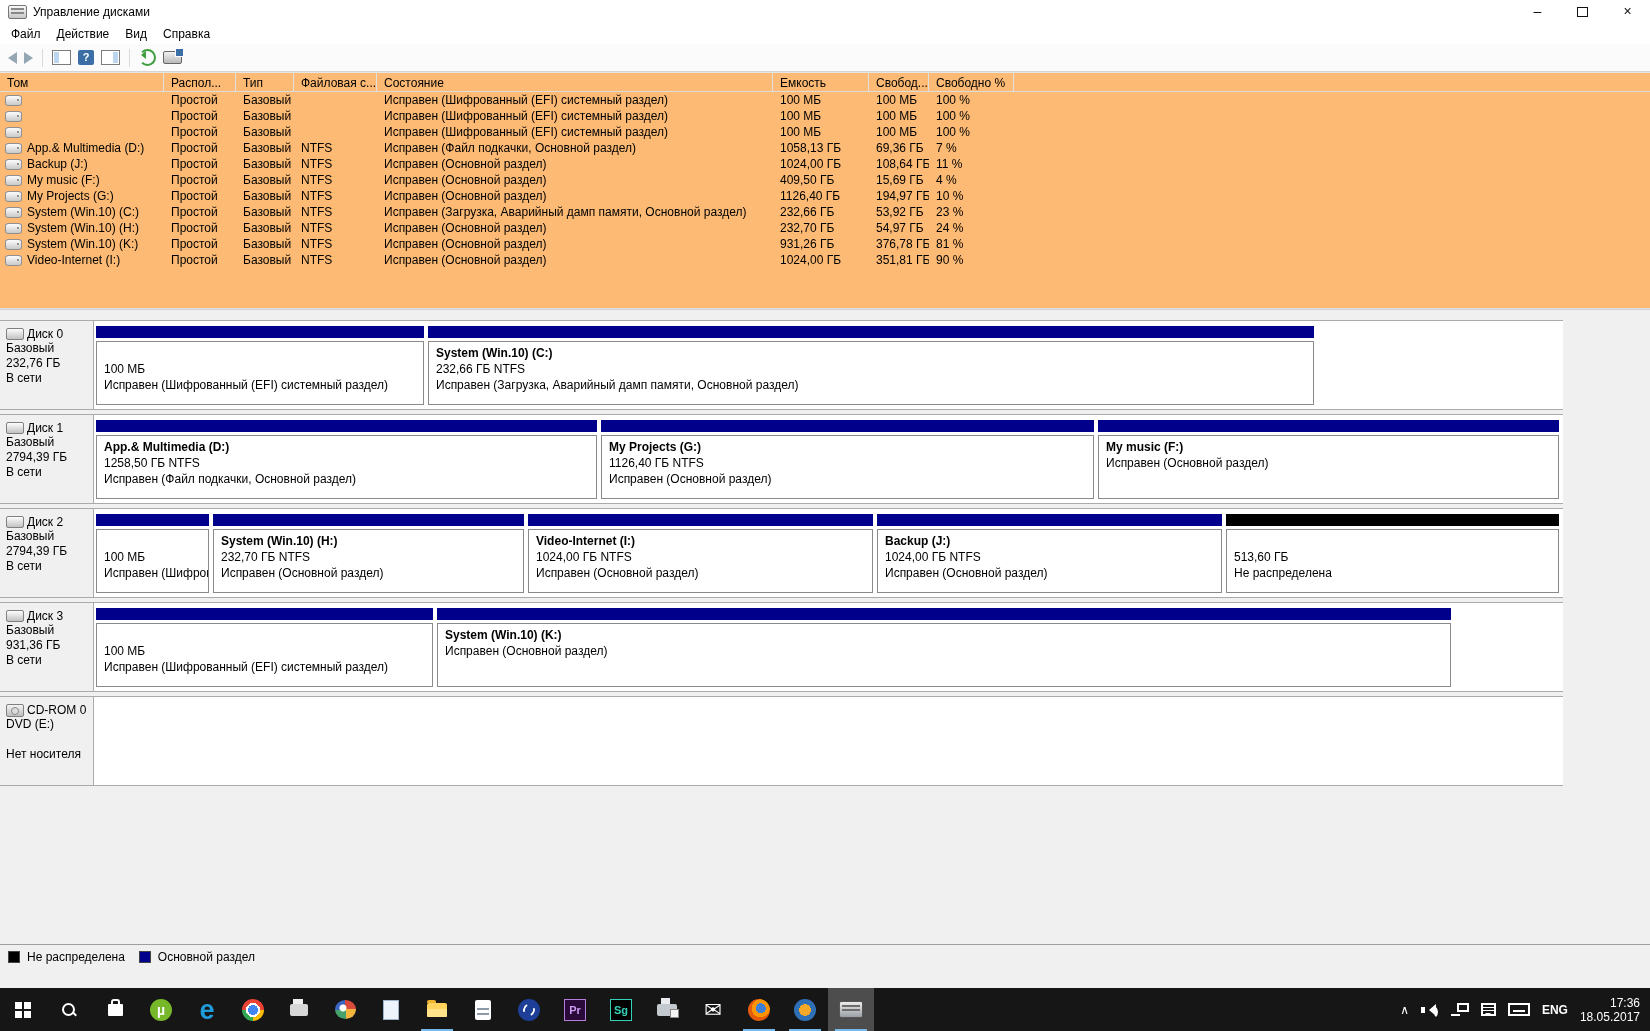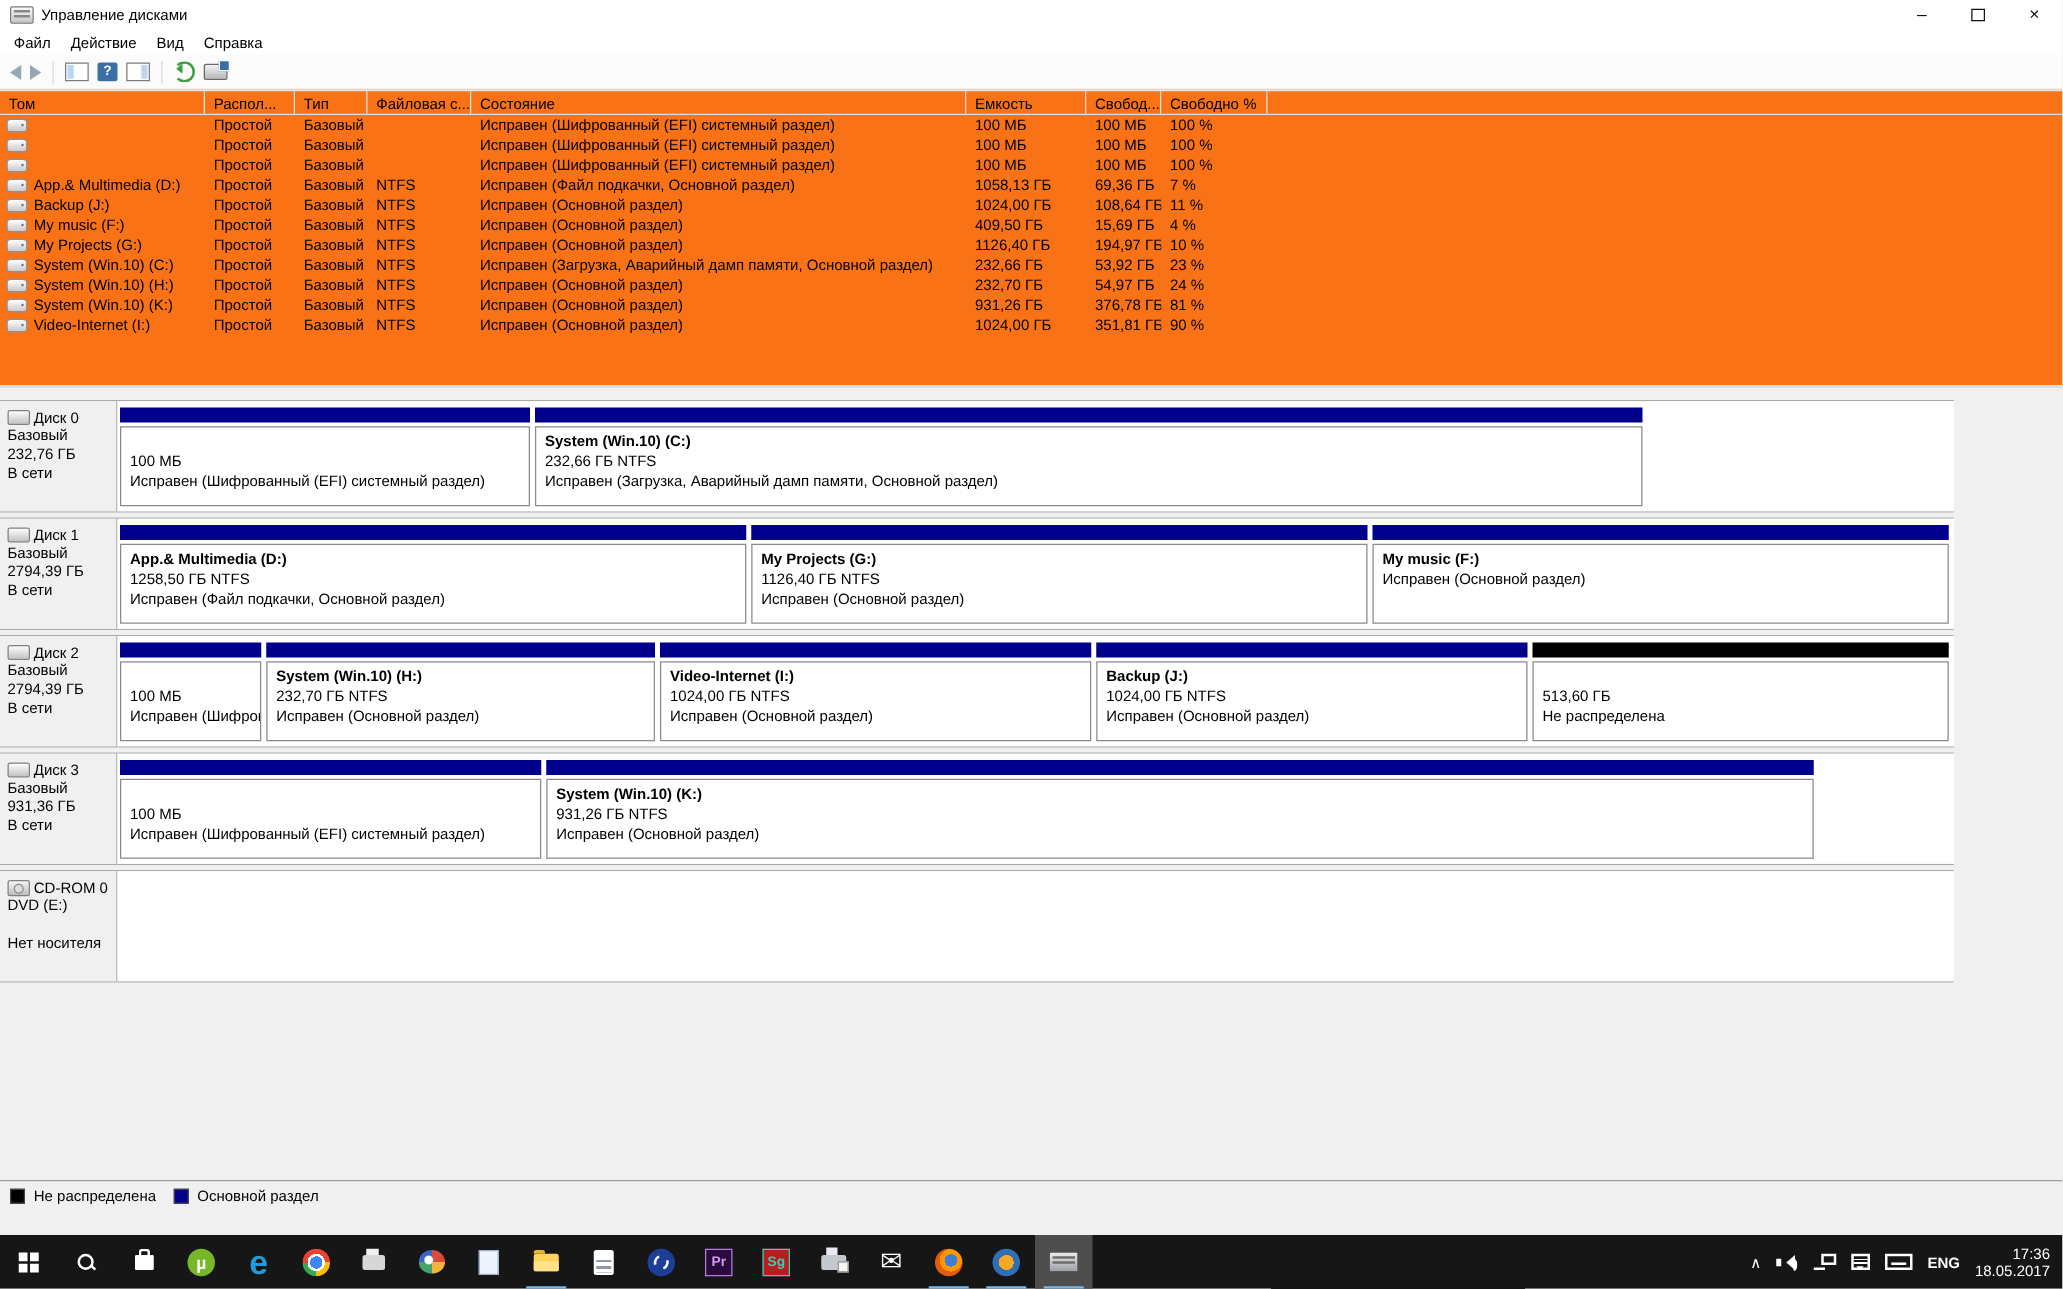--- a/index.html
+++ b/index.html
@@ -24,21 +24,21 @@
   .tb-winico::before{content:"";position:absolute;top:1px;bottom:1px;width:5px;background:#bcd6ef}
   .tb-winico.leftpane::before{left:1px}
   .tb-winico.rightpane::before{right:1px}
   .help-ico{width:16px;height:15px;background:#3a6ea5;color:#fff;font-weight:bold;font-size:11px;line-height:15px;text-align:center;border-radius:2px}
   .refresh-ico{width:13px;height:13px;border:2px solid #3f9e3f;border-radius:50%;border-left-color:transparent;position:relative}
   .refresh-ico::after{content:"";position:absolute;left:-4px;top:0;border:4px solid transparent;border-right:5px solid #3f9e3f}
   .rescan-ico{width:17px;height:11px;background:linear-gradient(#f2f2f2,#b9b9b9);border:1px solid #666;border-radius:2px;position:relative}
   .rescan-ico::after{content:"";position:absolute;right:-3px;top:-4px;width:7px;height:7px;background:#3a6ea5;border:1px solid #fff}
 
   
-  .listview{background:#f97316;height:236px;border-bottom:1px solid #e3e3e3}
+  .listview{background:#fdba74;height:236px;border-bottom:1px solid #e3e3e3}
   .lv-header{display:flex;height:20px;box-sizing:border-box;border-top:1px solid #e6e6e6;border-bottom:1px solid #dcdcdc}
   .lv-h{font-size:12px;padding:3px 4px 0 7px;border-right:1px solid #e0e0e0;box-sizing:border-box;white-space:nowrap;overflow:hidden}
   .lv-row{display:flex;height:16px;font-size:12px;}
   .lv-c{box-sizing:border-box;padding-left:7px;white-space:nowrap;overflow:hidden;line-height:16px}
   .c0{width:164px}.c1{width:72px}.c2{width:58px}.c3{width:83px}.c4{width:396px}.c5{width:96px}.c6{width:60px}.c7{width:85px}.c8{flex:1;border-right:none}
   .lv-c.c0{display:flex;align-items:center;padding-left:5px}
   .vol-icon{display:inline-block;width:15px;height:9px;background:linear-gradient(#fdfdfd,#c9c9c9);border:1px solid #8f8f8f;border-radius:4px/3px;margin-right:5px;flex:none;position:relative}
   .vol-icon::after{content:"";position:absolute;right:2px;top:3px;width:2px;height:2px;background:#777;border-radius:50%}
 
   
@@ -93,21 +93,21 @@
     conic-gradient(#d84b3c 0 25%,#f3b53c 25% 50%,#45a26b 50% 75%,#3b66c4 75%)}
   .icon-notepad{width:14px;height:18px;background:#eef4fb;border:1px solid #9db4cc}
   .icon-explorer{width:20px;height:14px;background:#ffd35c;border-radius:2px;position:relative}
   .icon-explorer::before{content:"";position:absolute;left:0;top:-3px;width:9px;height:3px;background:#f0b52c;border-radius:2px 2px 0 0}
   .icon-explorer::after{content:"";position:absolute;left:0;bottom:0;width:20px;height:8px;background:#ffe28a;border-radius:1px}
   .icon-calculator{width:16px;height:20px;background:#fff;border-radius:2px;position:relative}
   .icon-calculator::after{content:"";position:absolute;left:2px;top:8px;right:2px;bottom:2px;background:repeating-linear-gradient(#8b98a5 0 2px,transparent 2px 5px)}
   .icon-sync{width:22px;height:22px;border-radius:50%;background:#1d3f97;position:relative}
   .icon-sync::before{content:"";position:absolute;left:5px;top:5px;width:8px;height:8px;border:2px solid #fff;border-radius:50%;border-top-color:transparent;border-bottom-color:transparent;transform:rotate(25deg)}
   .icon-premiere{width:22px;height:22px;background:#2a0a3a;border:1px solid #b57edc;color:#cf9ef5;font-weight:bold;font-size:11px;line-height:21px;text-align:center;box-sizing:border-box}
-  .icon-speedgrade{width:22px;height:22px;background:#b91c1c;border:1px solid #35d0b8;color:#35d0b8;font-weight:bold;font-size:11px;line-height:21px;text-align:center;box-sizing:border-box}
+  .icon-speedgrade{width:22px;height:22px;background:#000000;border:1px solid #35d0b8;color:#35d0b8;font-weight:bold;font-size:11px;line-height:21px;text-align:center;box-sizing:border-box}
   .icon-scanner{width:20px;height:12px;background:#c3c9cf;border-radius:2px;position:relative}
   .icon-scanner::before{content:"";position:absolute;left:4px;top:-6px;width:9px;height:6px;background:#e7eaee}
   .icon-scanner::after{content:"";position:absolute;right:-2px;bottom:-2px;width:7px;height:7px;background:#f5f5f5;border:1px solid #888}
   .icon-mail{color:#fff;font-size:21px;line-height:22px}
   .icon-firefox{width:22px;height:22px;border-radius:50%;background:radial-gradient(circle at 58% 42%,#3d7fd6 0 5px,#ff9500 5px 9px,#e55b0c 9px)}
   .icon-browser{width:22px;height:22px;border-radius:50%;background:radial-gradient(circle,#f7a826 0 6px,#2f6fb5 6px)}
   .icon-diskmgmt{width:22px;height:15px;background:linear-gradient(#ececec,#9aa0a6);border:1px solid #555;border-radius:2px;position:relative}
   .icon-diskmgmt::after{content:"";position:absolute;left:2px;right:2px;top:3px;height:2px;background:#6d6d6d;box-shadow:0 4px #6d6d6d}
 
   .tray{margin-left:auto;display:flex;align-items:center;gap:12px;padding-right:10px;color:#fff}
@@ -465,21 +465,20 @@
           <div class="part-body">
             <div class="pt"></div>
             <div class="pl">100 МБ</div>
             <div class="ps">Исправен (Шифрованный (EFI) системный раздел)</div>
           </div>
         </div>
         <div class="part" style="width: 1014px;">
           <div class="part-bar" style="background: rgb(0, 0, 139);"></div>
           <div class="part-body">
             <div class="pt">System (Win.10) (K:)</div>
-            <div class="pl">931,26 ГБ NTFS</div>
             <div class="ps">Исправен (Основной раздел)</div>
           </div>
         </div>
       </div>
     </div>
     <div class="band">
       <div class="band-label">
         <div class="dname">
           <span class="cdrom-ico"></span>
           <span>CD-ROM 0</span>

